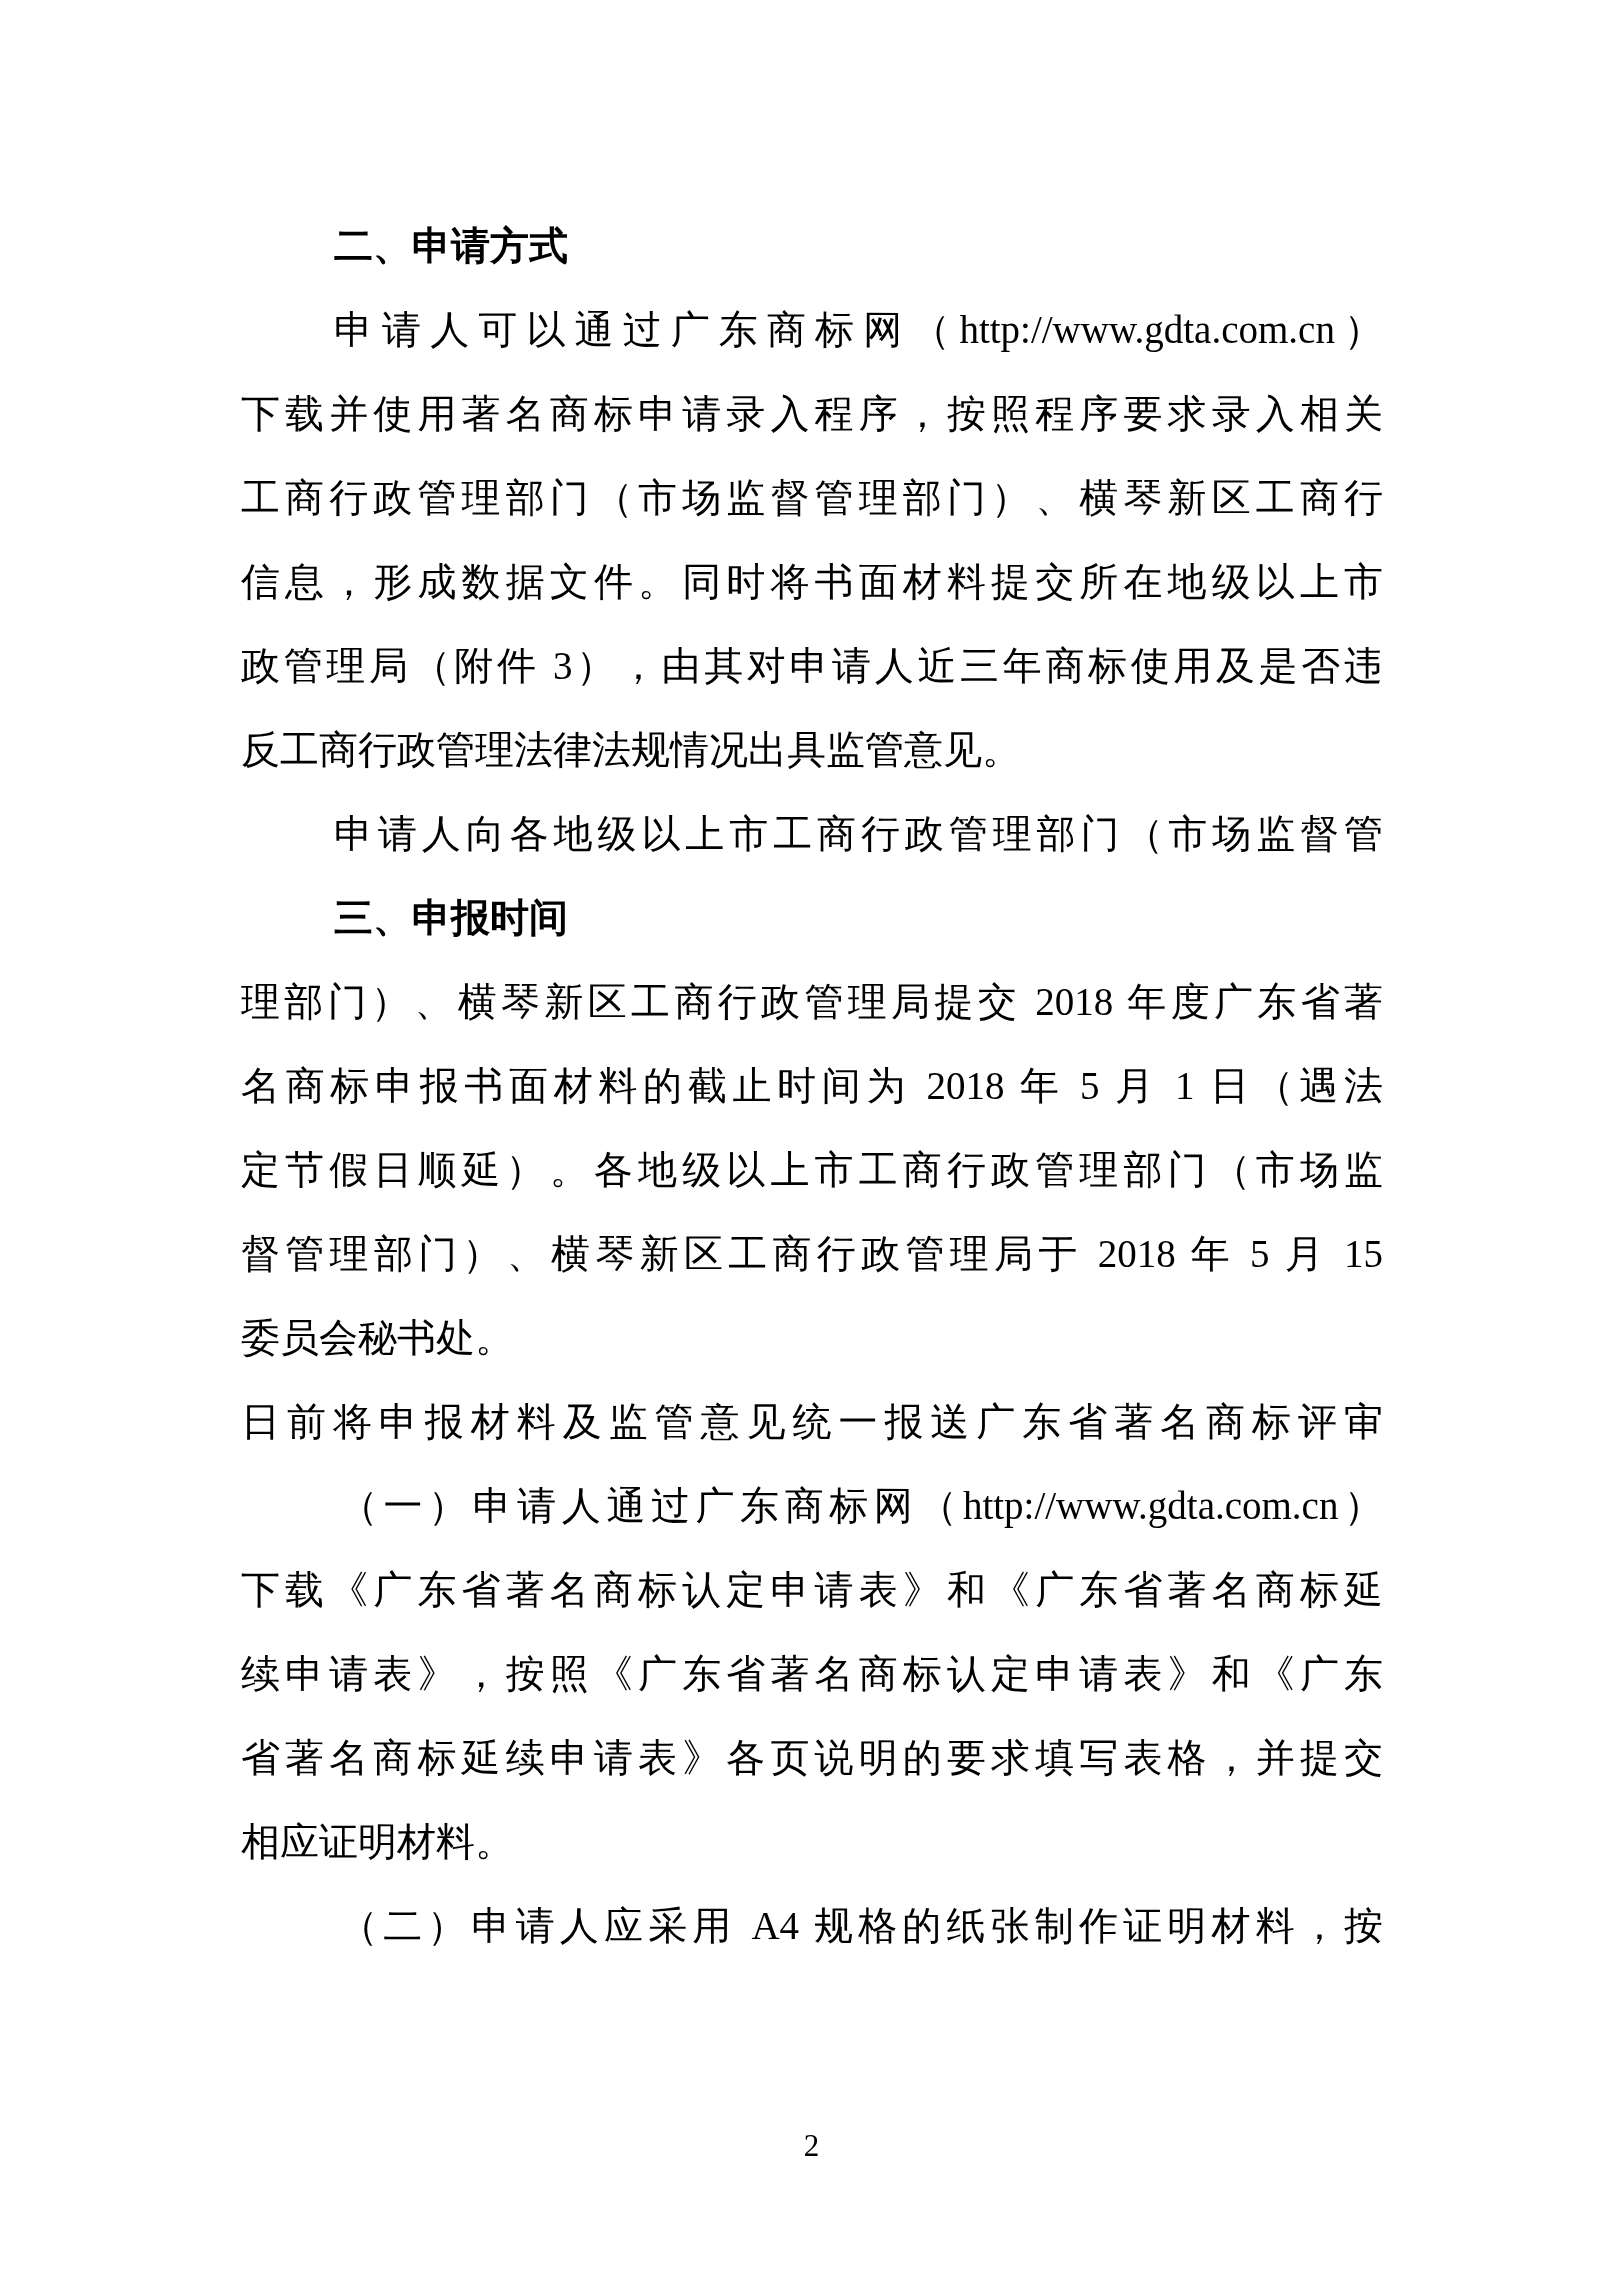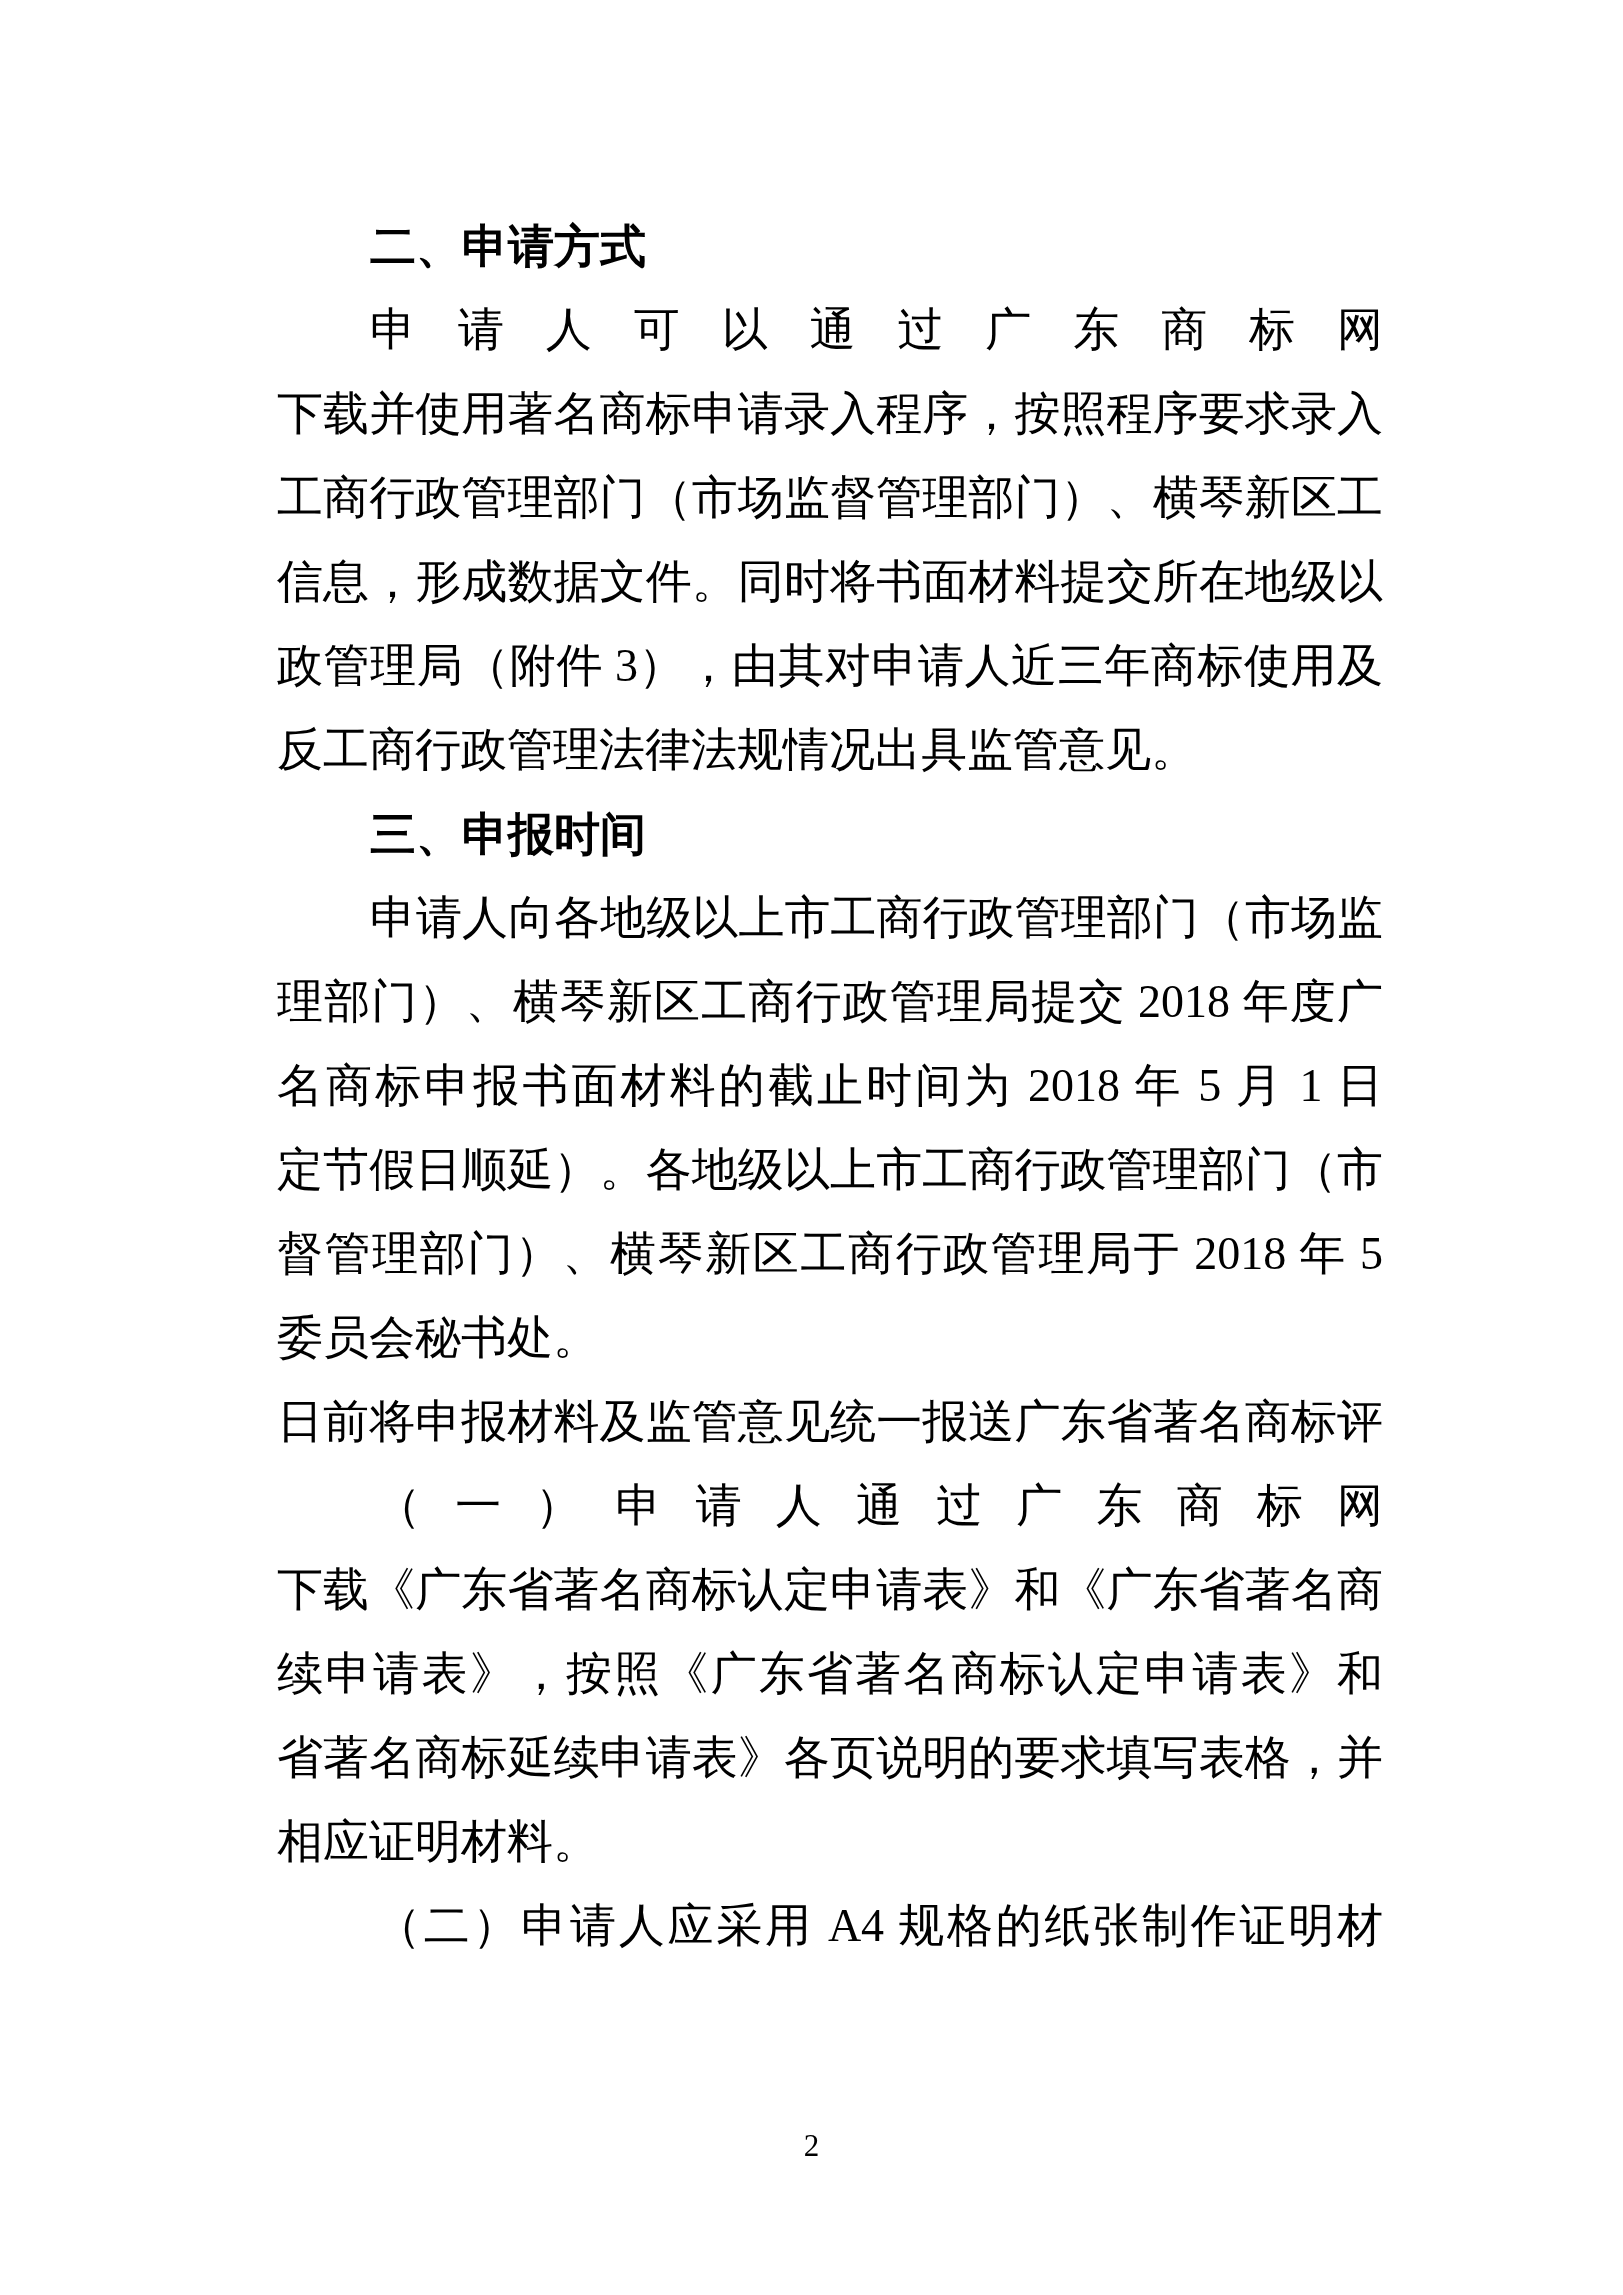--- a/index.html
+++ b/index.html
@@ -20,28 +20,27 @@
     background: #ffffff;
     overflow: hidden;
   }
   .doc-body {
     position: absolute;
     left: 241px;
     top: 204px;
     width: 1142px;
   }
   .line {
-    font-size: 46px;
+    font-size: 39px;
     height: 84px;
     line-height: 84px;
     overflow: hidden;
     white-space: normal;
     text-align: justify;
     text-align-last: justify;
-    margin-left: 36px;
   }
   .line.para-end {
     text-align: left;
     text-align-last: left;
   }
   .line.heading {
     font-weight: bold;
     font-family: "Liberation Sans", "DejaVu Sans", sans-serif;
     text-align: left;
     text-align-last: left;
@@ -63,22 +62,22 @@
 
 <div class="page">
   <div class="doc-body">
       <div class="line heading" style="padding-left: 93px;">二、申请方式</div>
       <div class="line justified" style="padding-left: 93px;">申请人可以通过广东商标网（http://www.gdta.com.cn）</div>
       <div class="line justified">下载并使用著名商标申请录入程序，按照程序要求录入相关</div>
       <div class="line justified">工商行政管理部门（市场监督管理部门）、横琴新区工商行</div>
       <div class="line justified">信息，形成数据文件。同时将书面材料提交所在地级以上市</div>
       <div class="line justified">政管理局（附件 3），由其对申请人近三年商标使用及是否违</div>
       <div class="line para-end">反工商行政管理法律法规情况出具监管意见。</div>
+      <div class="line justified" style="padding-left: 93px;">申请人向各地级以上市工商行政管理部门（市场监督管</div>
       <div class="line heading" style="padding-left: 93px;">三、申报时间</div>
-      <div class="line justified" style="padding-left: 93px;">申请人向各地级以上市工商行政管理部门（市场监督管</div>
       <div class="line justified">理部门）、横琴新区工商行政管理局提交 2018 年度广东省著</div>
       <div class="line justified">名商标申报书面材料的截止时间为 2018 年 5 月 1 日（遇法</div>
       <div class="line justified">定节假日顺延）。各地级以上市工商行政管理部门（市场监</div>
       <div class="line justified">督管理部门）、横琴新区工商行政管理局于 2018 年 5 月 15</div>
       <div class="line para-end">委员会秘书处。</div>
       <div class="line justified">日前将申报材料及监管意见统一报送广东省著名商标评审</div>
       <div class="line justified" style="padding-left: 98px;">（一）申请人通过广东商标网（http://www.gdta.com.cn）</div>
       <div class="line justified">下载《广东省著名商标认定申请表》和《广东省著名商标延</div>
       <div class="line justified">续申请表》，按照《广东省著名商标认定申请表》和《广东</div>
       <div class="line justified">省著名商标延续申请表》各页说明的要求填写表格，并提交</div>

